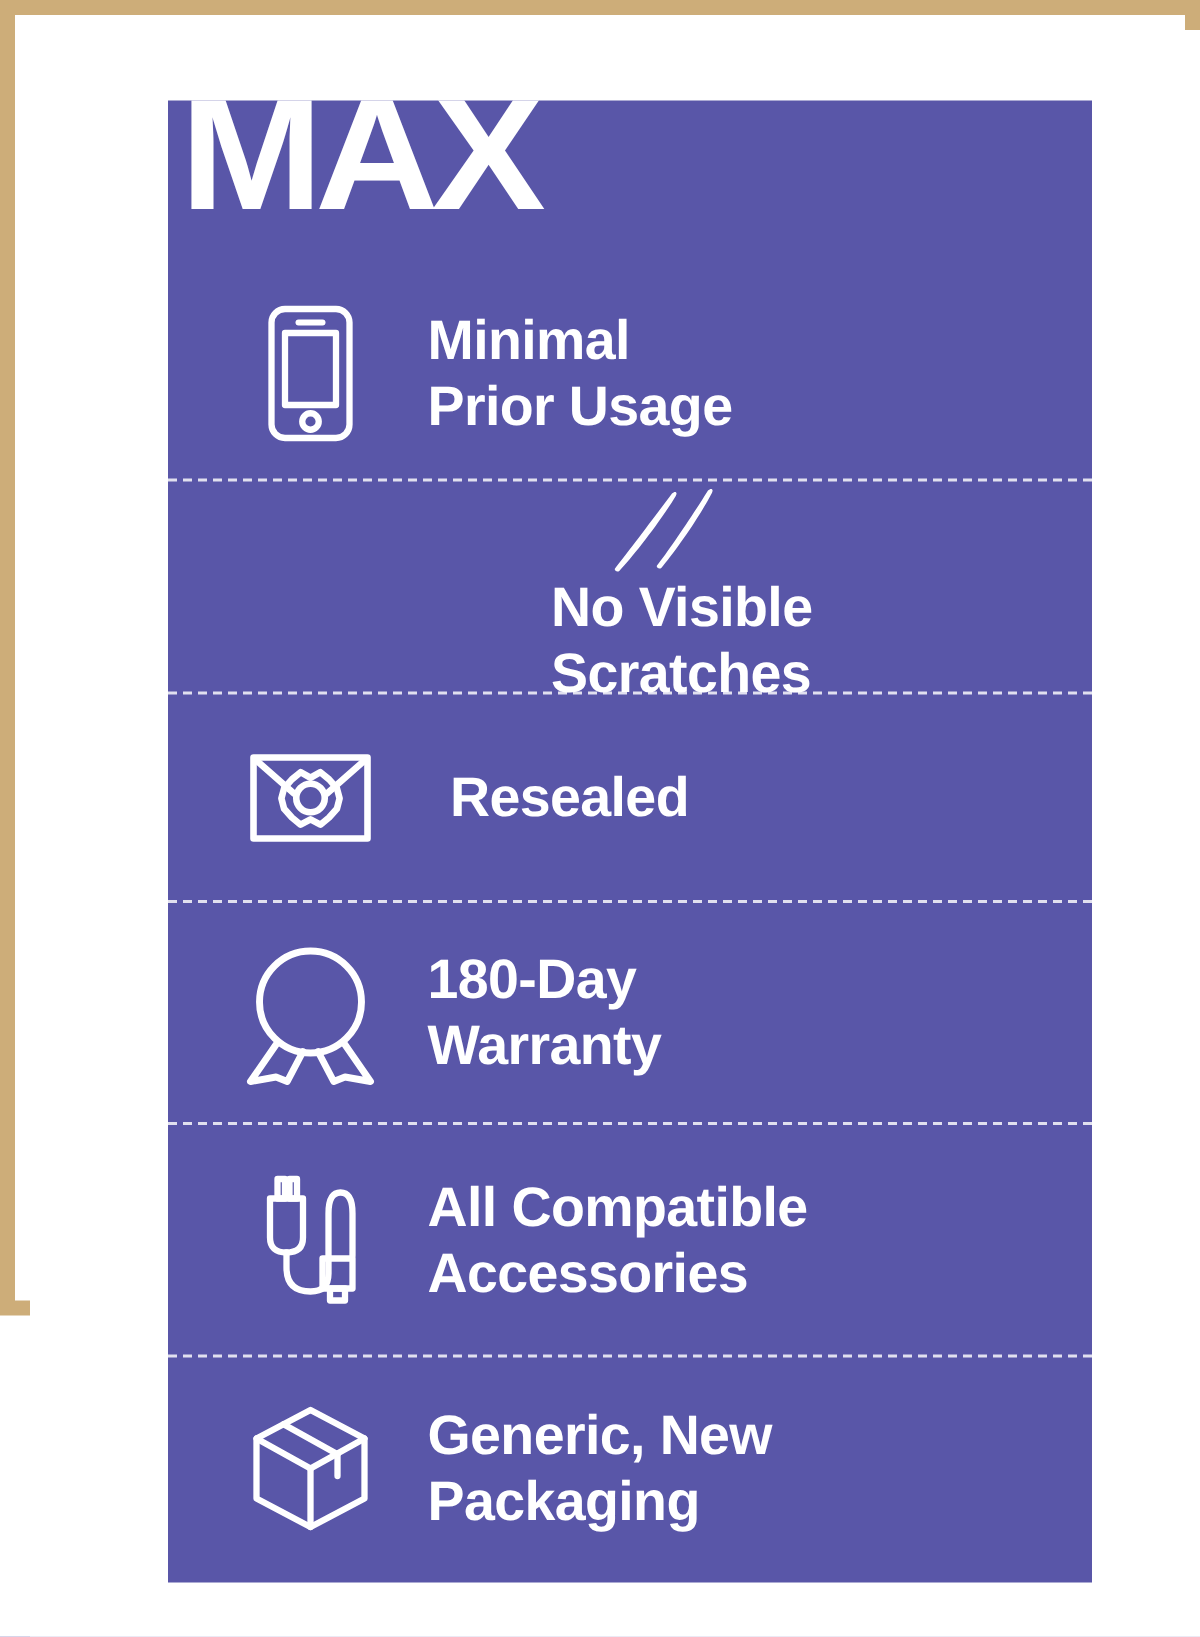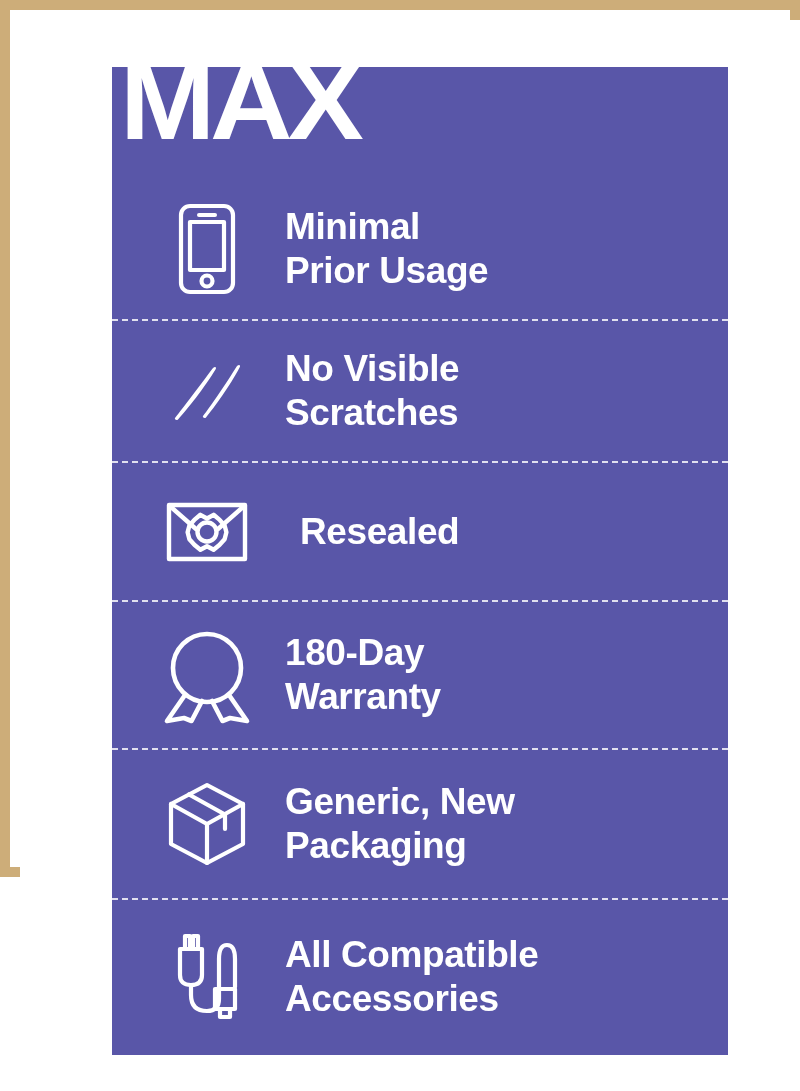--- a/index.html
+++ b/index.html
@@ -107,21 +107,21 @@
     font-size: 37px;
     line-height: 1.18;
     letter-spacing: -0.4px;
     padding-left: 26px;
     white-space: pre-line;
     -webkit-font-smoothing: antialiased;
   }
 
   
   #row-minimal-prior-usage     { height: 140px; }
-  #row-no-visible-scratches    { height: 142px; }
+  #row-no-visible-scratches    { height: 142px; flex-direction: column; }
   #row-resealed                { height: 139px; gap: 15px; }
   #row-180-day-warranty        { height: 148px; align-items: center; }
   #row-all-compatible-accessories { height: 155px; }
   #row-generic-new-packaging   { height: 150px; }
 </style>
 </head>
 <body>
 
 <div id="infographic-card">
 
@@ -179,52 +179,52 @@
             <svg width="104" height="100" viewBox="0 0 104 100" fill="none" stroke="#ffffff" stroke-width="4.6" stroke-linecap="round" stroke-linejoin="round">
               <circle cx="52" cy="43" r="34"></circle>
               <path d="M30 70 L 12 96 L 29 93 L 36.5 96 L 47 76"></path>
               <path d="M74 70 L 92 96 L 75 93 L 67.5 96 L 57 76"></path>
             </svg>
           </div>
           <div class="feature-label">180-Day
 Warranty</div>
         </div>
 
+        <div class="feature-row" id="row-all-compatible-accessories">
+          <div class="feature-icon">
+            <svg width="70" height="100" viewBox="0 0 70 100" fill="none" stroke="#ffffff" stroke-width="4.2" stroke-linecap="round" stroke-linejoin="round">
+
+              <path d="M8 22 L 30 22 L 30 48 Q 30 58 19 58 Q 8 58 8 48 Z"></path>
+              <rect x="13" y="9" width="5" height="13"></rect>
+              <rect x="21" y="9" width="5" height="13"></rect>
+
+              <path d="M19 58 L 19 68 Q 19 84 35 84 Q 47 84 47 72 L 47 32 Q 47 18 55 18 Q 63 18 63 32 L 63 60"></path>
+
+              <path d="M52 60 L 74 60" stroke="none"></path>
+              <path d="M53 62 L 73 62 L 73 82 L 53 82 Z" transform="translate(-10,0)"></path>
+              <rect x="58" y="82" width="10" height="8" transform="translate(-10,0)"></rect>
+            </svg>
+          </div>
+          <div class="feature-label">All Compatible
+Accessories</div>
+        </div>
+
         <div class="feature-row" id="row-generic-new-packaging">
           <div class="feature-icon">
             <svg width="84" height="86" viewBox="0 0 84 86" fill="none" stroke="#ffffff" stroke-width="4.2" stroke-linecap="round" stroke-linejoin="round">
               <path d="M42 4 L 78 23 L 78 63 L 42 82 L 6 63 L 6 23 Z"></path>
               <path d="M6 23 L 42 43 L 78 23"></path>
               <path d="M42 43 L 42 82"></path>
               <path d="M24 13.5 L 60 33.5"></path>
               <path d="M60 33.5 L 60 48"></path>
             </svg>
           </div>
           <div class="feature-label">Generic, New
 Packaging</div>
         </div>
 
-        <div class="feature-row" id="row-all-compatible-accessories">
-          <div class="feature-icon">
-            <svg width="70" height="100" viewBox="0 0 70 100" fill="none" stroke="#ffffff" stroke-width="4.2" stroke-linecap="round" stroke-linejoin="round">
-
-              <path d="M8 22 L 30 22 L 30 48 Q 30 58 19 58 Q 8 58 8 48 Z"></path>
-              <rect x="13" y="9" width="5" height="13"></rect>
-              <rect x="21" y="9" width="5" height="13"></rect>
-
-              <path d="M19 58 L 19 68 Q 19 84 35 84 Q 47 84 47 72 L 47 32 Q 47 18 55 18 Q 63 18 63 32 L 63 60"></path>
-
-              <path d="M52 60 L 74 60" stroke="none"></path>
-              <path d="M53 62 L 73 62 L 73 82 L 53 82 Z" transform="translate(-10,0)"></path>
-              <rect x="58" y="82" width="10" height="8" transform="translate(-10,0)"></rect>
-            </svg>
-          </div>
-          <div class="feature-label">All Compatible
-Accessories</div>
-        </div>
-
       </div>
 
     </div>
 
   </div>
 
 </div>
 
 </body></html>

